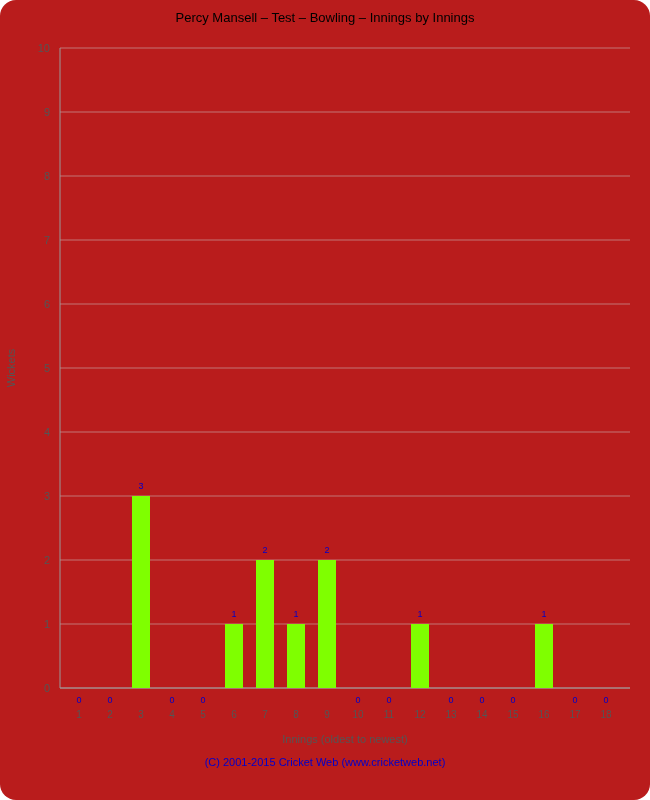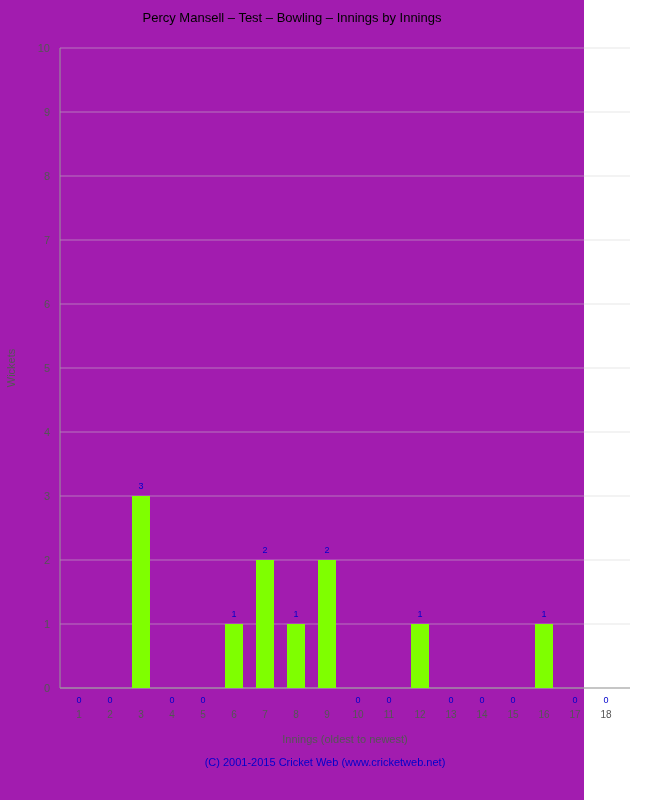--- a/index.html
+++ b/index.html
@@ -4,24 +4,25 @@
   <style>
     * { margin: 0; padding: 0; box-sizing: border-box; }
     body {
       background: #fff;
       font-family: Arial, sans-serif;
       width: 650px;
       height: 800px;
       overflow: hidden;
     }
     .chart-container {
-      width: 584px;
+      width: 650px;
       height: 800px;
       position: relative;
-      background: #a21caf;
+      background: #b91c1c;
+      border-radius: 16px;
     }
     .chart-title {
       text-align: center;
       font-size: 13px;
       color: #000;
       padding-top: 10px;
       padding-bottom: 5px;
     }
     svg.chart-svg {
       display: block;

